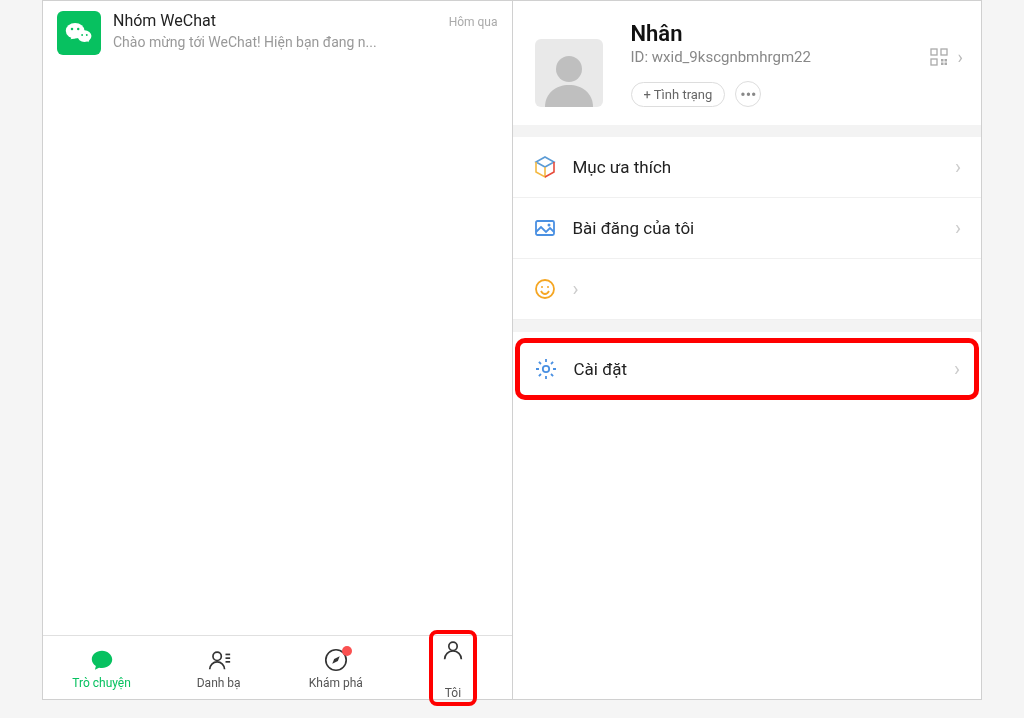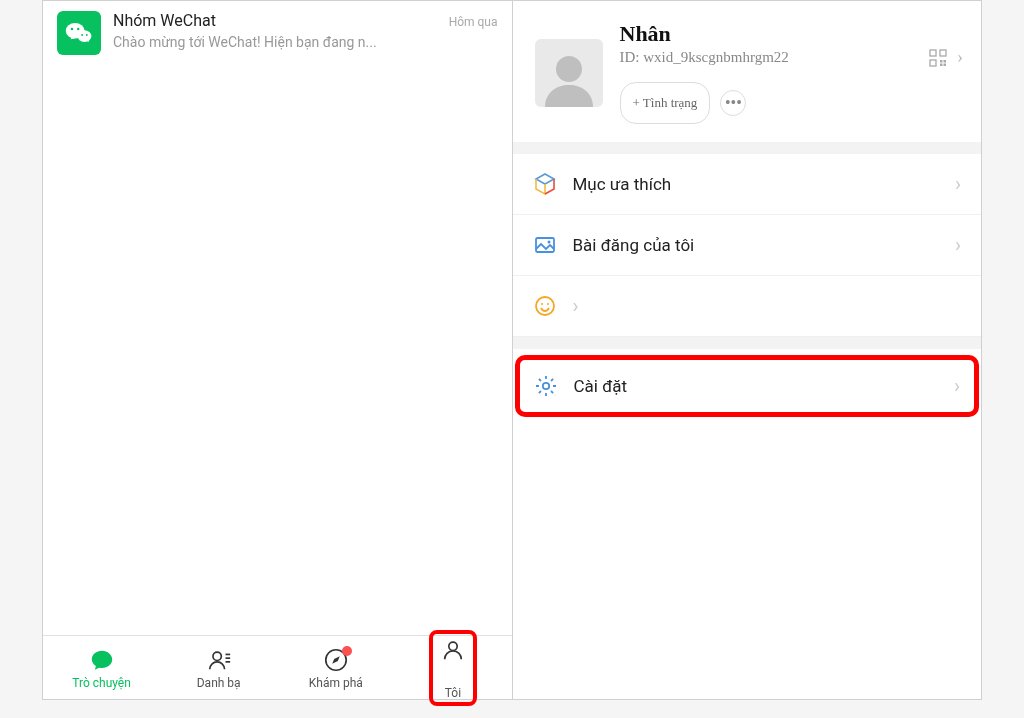--- a/index.html
+++ b/index.html
@@ -79,42 +79,41 @@
   .highlight-box-tab {
     border: 4px solid #ff0000;
     border-radius: 8px;
     padding: 2px 6px;
     gap: 20px;
   }
   
   .profile-header {
     display: flex;
     padding: 20px 18px 18px 22px;
-    gap: 17px;
-    align-items: center;
-    font-family: Liberation Serif, serif;
+    gap: 28px;
+    align-items: flex-end;
   }
   .profile-avatar {
     width: 68px; height: 68px;
     background: #e9e9e9;
     border-radius: 6px;
     display: flex; align-items: flex-end; justify-content: center;
     overflow: hidden;
   }
   .profile-avatar svg { width: 60px; height: 60px; }
   .profile-info { flex: 1; }
   .profile-name { font-size: 22px; font-weight: 600; color: #111; }
   .profile-id-row { display: flex; align-items: center; gap: 10px; }
   .profile-id { font-size: 15px; color: #888; flex: 1; }
   .qr-icon { width: 18px; height: 18px; color: #aaa; }
   .chev-big { color: #bbb; font-size: 18px; }
   .status-row { display:flex; gap:10px; margin-top: 14px; align-items:center; }
   .pill {
     border: 1px solid #ddd; border-radius: 16px;
-    padding: 12px 12px; font-size: 13px; color: #666;
+    padding: 4px 12px; font-size: 13px; color: #666;
     display:inline-flex; align-items:center; gap:4px;
   }
   .circle-dots {
     width: 26px; height: 26px; border:1px solid #ddd; border-radius:50%;
     display:flex; align-items:center; justify-content:center; color:#888;
   }
   .section-gap { height: 12px; background: #f3f3f3; }
   
   .menu-list { display:flex; flex-direction:column; }
   .menu-item {

